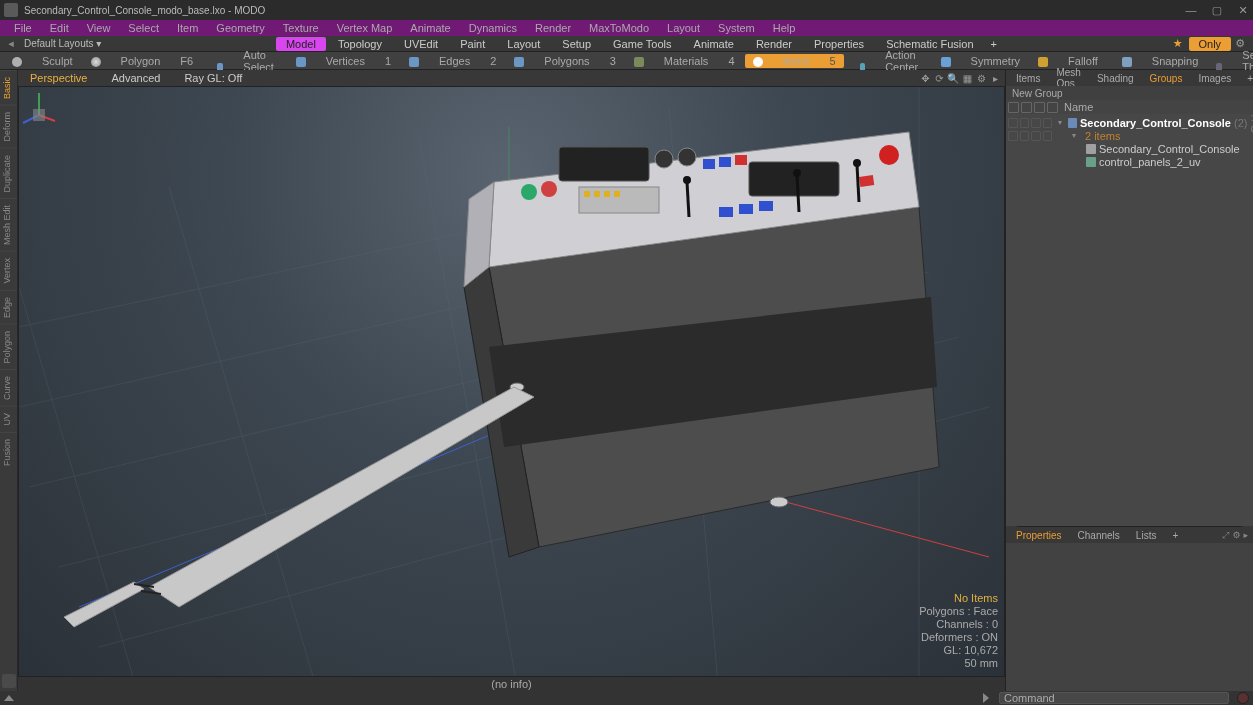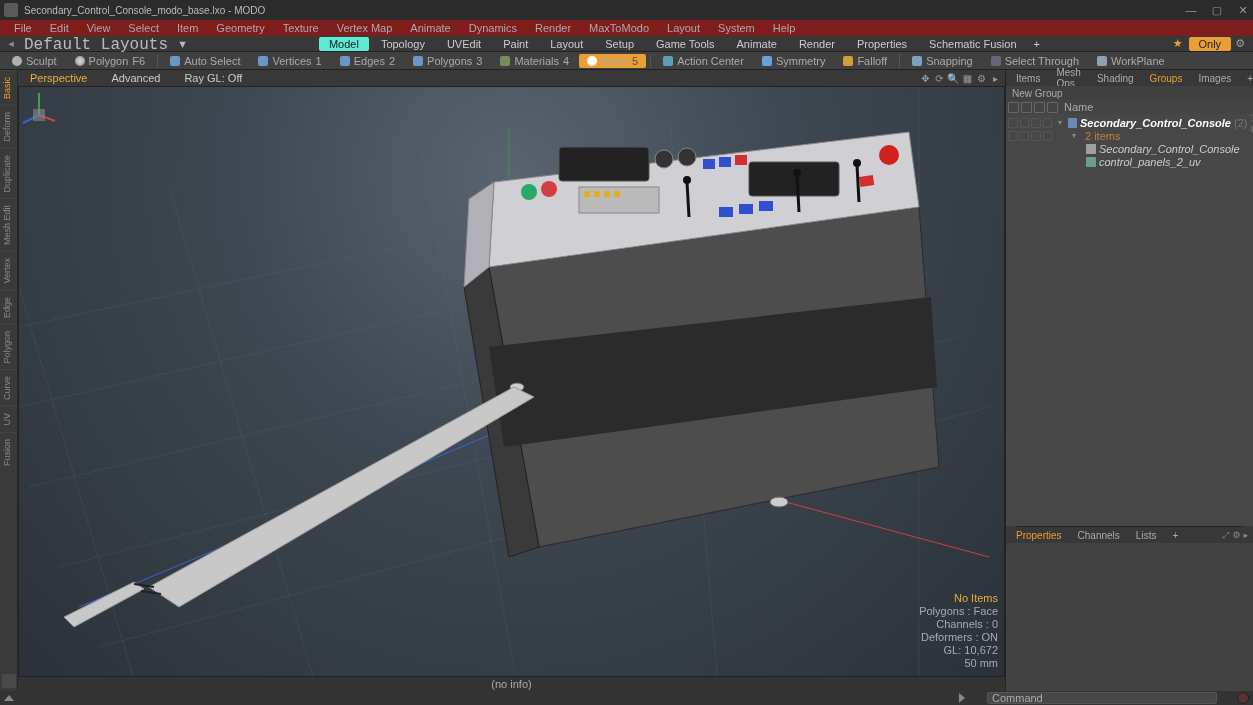--- a/index.html
+++ b/index.html
@@ -6,38 +6,38 @@
 body { width:1253px; height:705px; background:#3a3a3a; overflow:hidden; position:relative; }
 
 
 .titlebar { height:20px; background:#2b2b2b; display:flex; align-items:center; padding:0 4px; }
 .titlebar .app-icon { width:14px; height:14px; background:#5a5a5a; border-radius:2px; margin-right:6px; }
 .titlebar .title { flex:1; color:#bbb; font-size:10px; }
 .titlebar .win-btns { display:flex; gap:14px; }
 .titlebar .win-btn { width:12px; height:12px; color:#999; font-size:11px; line-height:12px; text-align:center; }
 
 
-.menubar { height:16px; background:#7f1d1d; display:flex; align-items:center; padding:0 6px; gap:2px;}
+.menubar { height:16px; background:#701a75; display:flex; align-items:center; padding:0 6px; gap:2px;}
 .menubar .menu-item { padding:1px 8px; color:#aaa; font-size:11px; }
 
 
 .layoutrow { height:16px; background:#383838; display:flex; align-items:center; padding:0 4px; border-bottom:1px solid #222;}
 .layoutrow .arrow { width:14px; text-align:center; color:#888;}
-.layoutrow .dl { padding:1px 6px; color:#bbb; font-size:16px;font-family:Liberation Mono, monospace; }
+.layoutrow .dl { padding:1px 6px; color:#bbb; font-size:10px; }
 .layoutrow .spacer{flex:1;}
 .layoutrow .tab { padding:1px 10px; color:#ccc; font-size:11px; border-radius:2px; margin:0 1px;}
-.layoutrow .tab.active { background:#5eead4; color:#222; }
+.layoutrow .tab.active { background:#d946ef; color:#222; }
 .layoutrow .only { background:#ea9e33; color:#222; padding:1px 10px; border-radius:2px; margin-left:4px;}
 .layoutrow .star { color:#ea9e33; margin:0 2px;}
 .layoutrow .gear { color:#999; margin:0 4px;}
 .layoutrow .plus { color:#ccc; padding:0 6px;}
 
 
 .toolbar { height:18px; background:#404040; display:flex; align-items:center; padding:0 4px; gap:2px; border-bottom:1px solid #222;}
-.tool { display:flex; align-items:center; padding:1px 8px; color:#ccc; font-size:11px; border-radius:2px; gap:4px;}
+.tool { display:flex; align-items:flex-end; padding:1px 8px; color:#ccc; font-size:11px; border-radius:2px; gap:20px;}
 .tool .ic { width:10px; height:10px; border-radius:2px;}
 .tool.dim { color:#777;}
 .tool.active { background:#ea9e33; color:#222;}
 .tool.sep { width:1px; background:#555; padding:0; height:14px; margin:0 2px;}
 .squircle { background:#6b97c6; }
 .ic-m { background:#7a8a5a;}
 .ic-a { background:#5aa0b8;}
 .ic-s { background:#6aa0d8;}
 .ic-f { background:#d0a030;}
 .ic-sn{ background:#80a0c0;}
@@ -83,29 +83,29 @@
 .tree { flex:1; background:#474747; padding:2px 0; font-size:10px; overflow:auto;}
 .tree-row { display:flex; align-items:center; height:13px; padding:0 2px; gap:2px;}
 .tree-row .vis-col { width:44px; display:flex; gap:2px;}
 .tree-row .vis-ic { width:10px; height:10px; border:1px solid #555; border-radius:1px;}
 .tree-row .node { display:flex; align-items:center; gap:3px; margin-left:2px;}
 .tree-row .tog { color:#888; width:8px; font-size:8px;}
 .tree-row .type-ic { width:10px; height:10px; border-radius:1px;}
 .tree-row .grp-ic { background:#6a8ab8;}
 .tree-row .msh-ic { background:#a0a0a0;}
 .tree-row .txt-ic { background:#6aa088;}
-.tree-row .lbl { color:#ccc; white-space:nowrap;font-style:italic;}
+.tree-row .lbl { color:#ccc; white-space:nowrap;}
 .tree-row .hint { color:#777;}
 .tree-row .cnt { color:#c08030; margin-left:2px;}
 
 .rp-lower { height:165px; display:flex; flex-direction:column; border-top:1px solid #222;border-radius:14px;}
 .rp-lower .body { flex:1; background:#424242;}
 
 
-.bottombar { position:absolute; bottom:0; left:0; right:0; height:14px; background:#333; display:flex; align-items:center; padding:0 4px; gap:20px;}
+.bottombar { position:absolute; bottom:0; left:0; right:0; height:14px; background:#333; display:flex; align-items:center; padding:0 4px; gap:8px;}
 .bottombar .tri{ width:0; height:0; border-left:5px solid transparent; border-right:5px solid transparent; border-bottom:6px solid #888;}
 .bottombar .cmd { flex:1; max-width:230px; margin-left:auto; height:12px; background:#474747; border:1px solid #555; border-radius:2px; padding:0 4px; font-size:10px; color:#888; display:flex; align-items:center;}
 .bottombar .rec { width:12px; height:12px; border-radius:6px; background:#5a3030; border:1px solid #222;}
 </style>
 </head>
 <body>
 
 <div class="titlebar">
   <div class="app-icon"></div>
   <div class="title">Secondary_Control_Console_modo_base.lxo - MODO</div>

